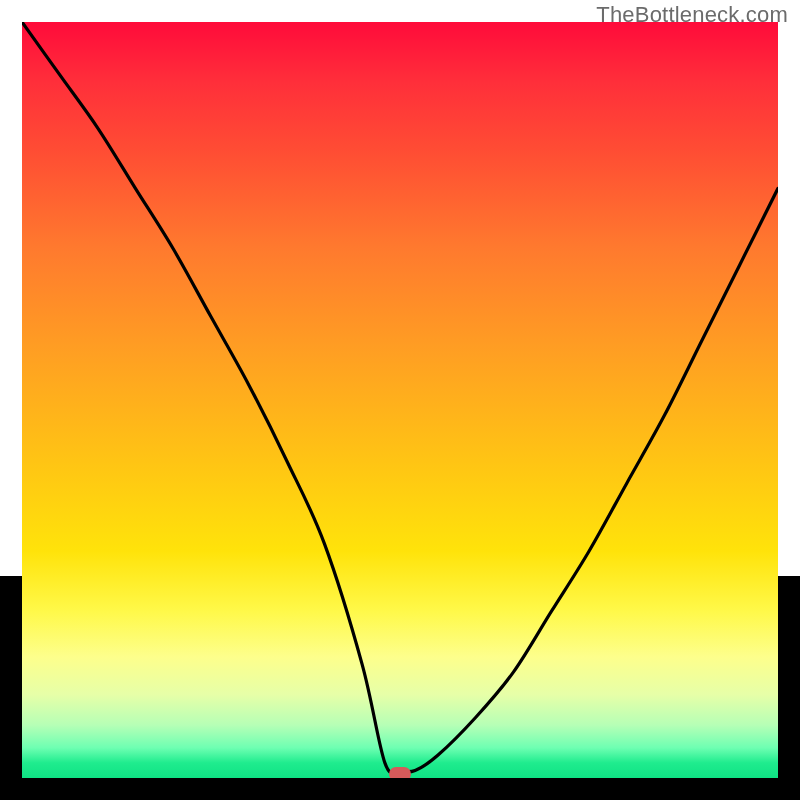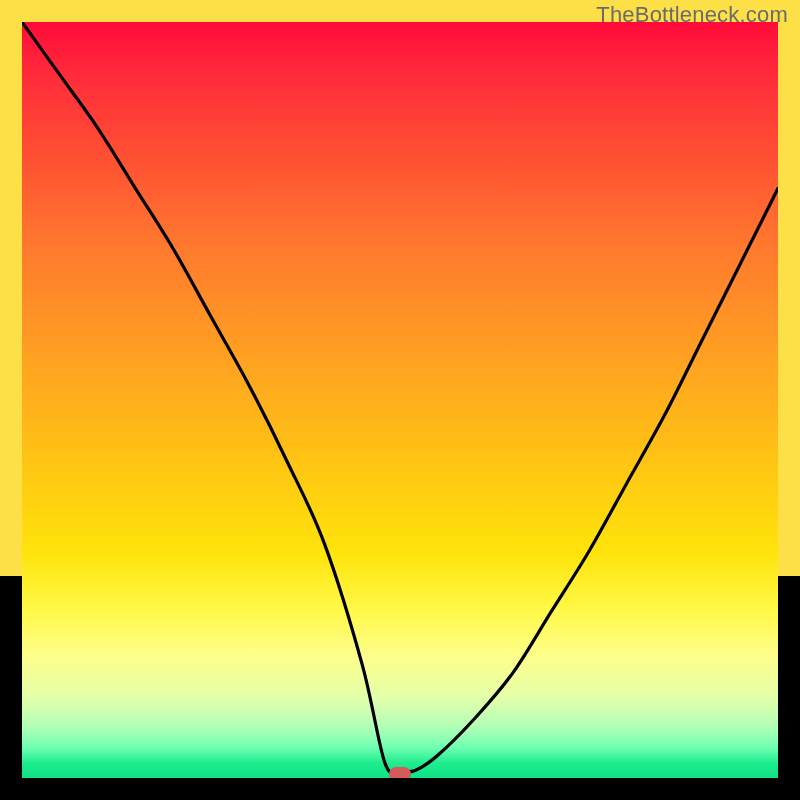--- a/index.html
+++ b/index.html
@@ -8,21 +8,21 @@
     width: 800px;
     height: 800px;
     background: #000;
     overflow: hidden;
     font-family: Arial, Helvetica, sans-serif;
   }
   .frame {
     position: relative;
     width: 800px;
     height: 576px;
-    background: #fde047;
+    background: #ffffff;
   }
   .watermark {
     position: absolute;
     top: 2px;
     right: 12px;
     color: #6b6b6b;
     font-size: 22px;
     font-weight: 500;
     z-index: 10;
     letter-spacing: 0.2px;

